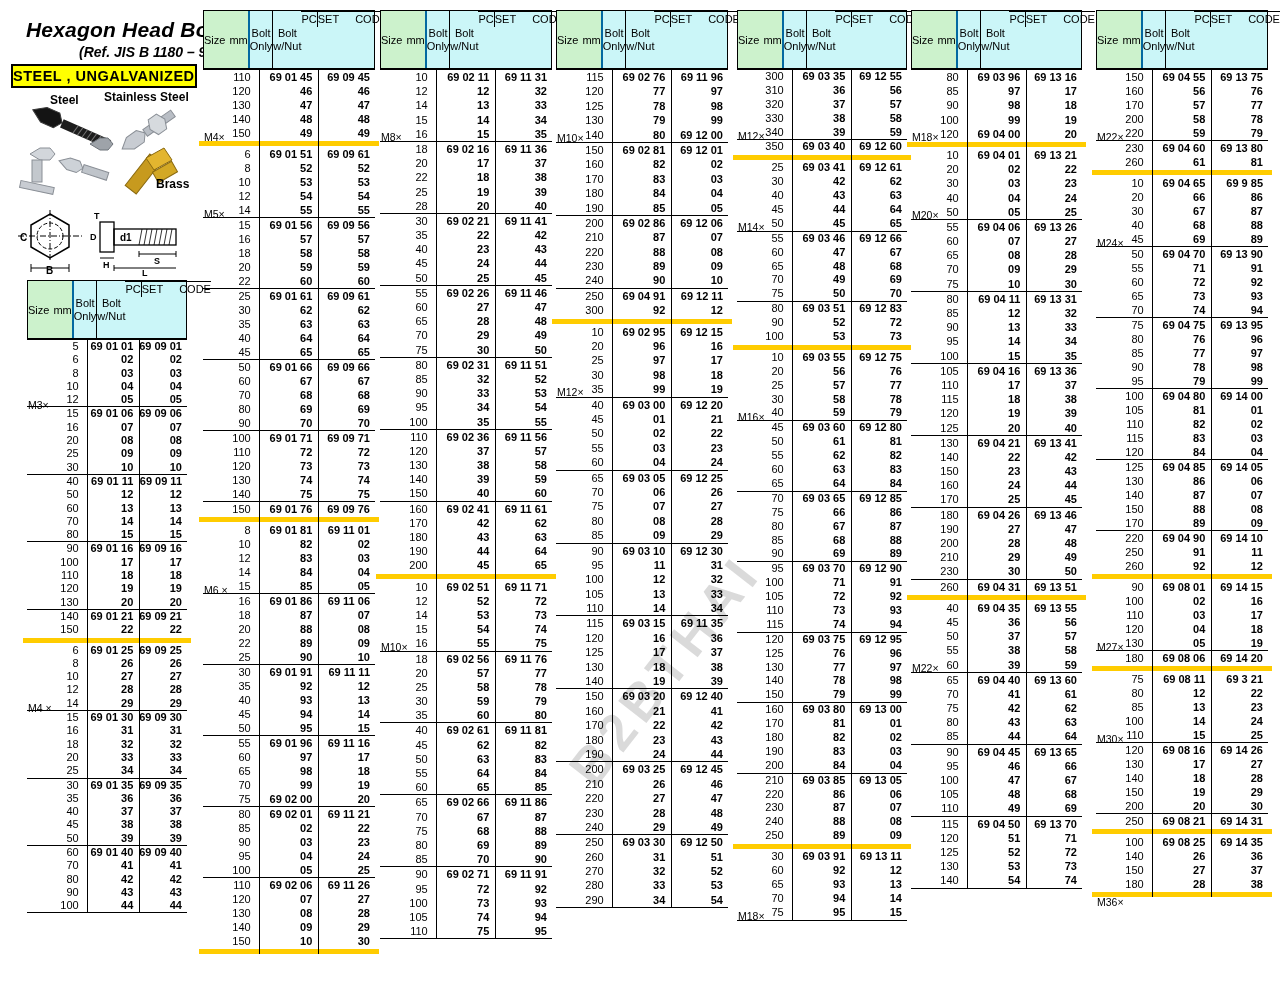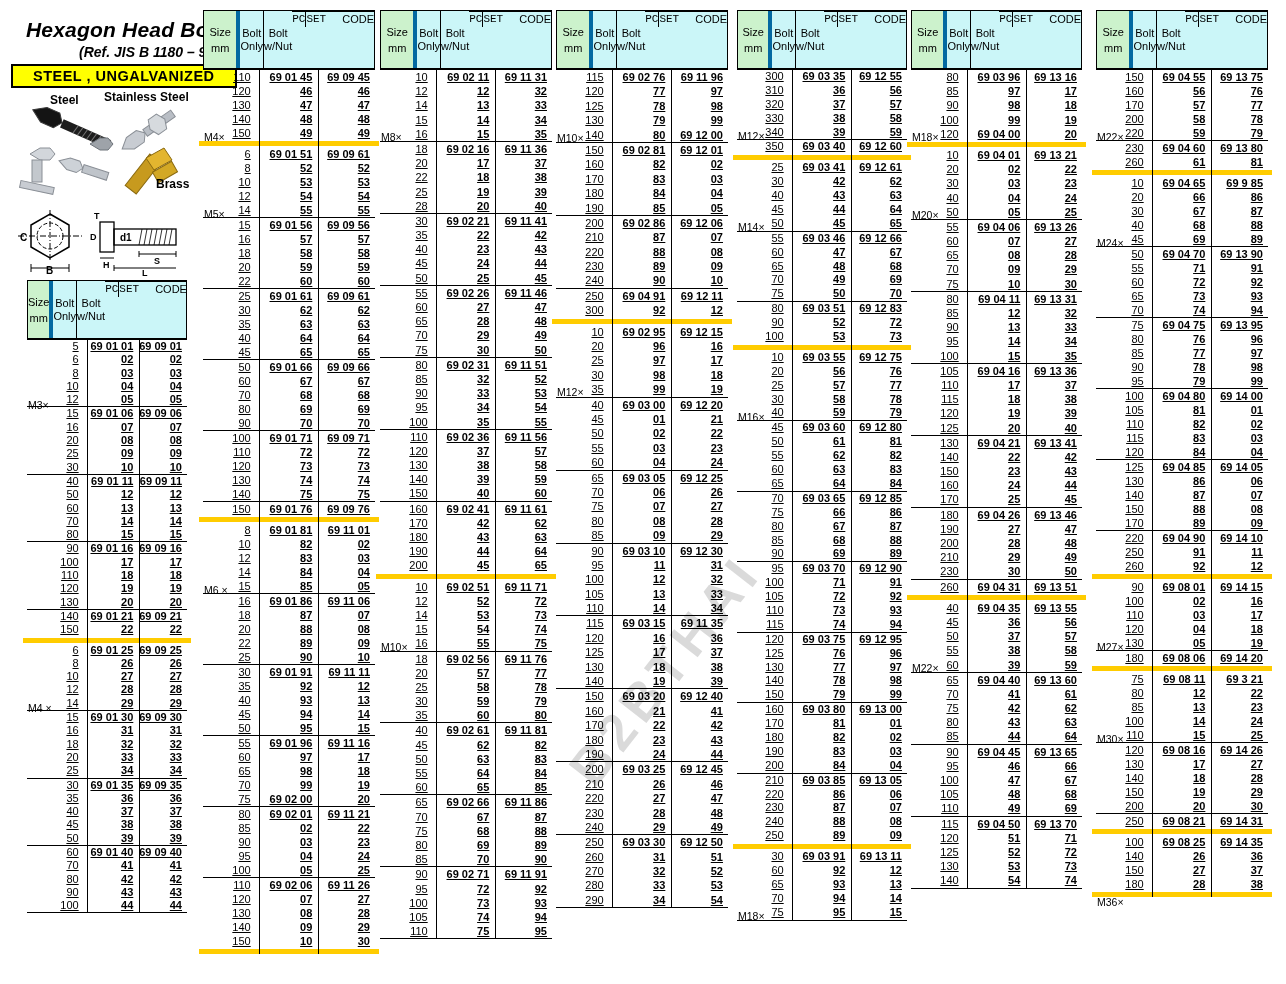--- a/index.html
+++ b/index.html
@@ -2,39 +2,39 @@
 <html><head>
 <meta charset="utf-8">
 <style>
   html,body{margin:0;padding:0;}
   body{width:1286px;height:984px;overflow:hidden;background:#fff;font-family:"Liberation Sans",sans-serif;color:#000;}
   #page{position:relative;width:1286px;height:984px;background:#fff;}
 
   
   #title{position:absolute;left:26px;top:18px;font-size:21px;font-weight:bold;font-style:italic;letter-spacing:0.2px;}
   #subtitle{position:absolute;left:46px;top:44px;font-size:14px;font-weight:bold;font-style:italic;margin-left:33px;}
-  #badge{position:absolute;left:11px;top:64px;background:#ffff00;border:2px solid #000;font-size:14.5px;font-weight:bold;padding:2px 20px;letter-spacing:0.5px;}
+  #badge{position:absolute;left:11px;top:64px;background:#ffff00;border:2px solid #000;font-size:14.5px;font-weight:bold;padding:2px 0;letter-spacing:0.5px;}
   #photos{position:absolute;left:8px;top:92px;}
   #diagram{position:absolute;left:8px;top:210px;}
   #watermark{position:absolute;left:505px;top:540px;width:320px;height:260px;display:flex;align-items:center;justify-content:center;
     transform:rotate(-52deg);font-size:52px;font-weight:bold;color:#bdbdbd;opacity:0.55;letter-spacing:7px;pointer-events:none;}
 
   
   .btable{position:absolute;width:172px;font-size:11px;}
   .thead{display:flex;border:1px solid #000;border-bottom:2px solid #000;background:#cbf6f8;height:60px;box-sizing:border-box;}
-  .hsize{width:var(--c1);background:#ccf2cc;border-right:4px solid #0369a1;box-sizing:border-box;display:flex;flex-direction:column;justify-content:center;align-items:center;gap:4px;font-size:11px;}
+  .hsize{width:var(--c1);background:#ccf2cc;border-right:2px solid #0369a1;box-sizing:border-box;display:flex;flex-direction:row;justify-content:center;align-items:center;gap:4px;font-size:11px;}
   .hr{flex:1;display:flex;}
   .hr1{flex:1;display:flex;}
   .hr1 .hc{flex:1;display:flex;align-items:center;justify-content:center;text-align:center;line-height:1.15;font-size:11px;}
   .hr2{height:15px;display:flex;border-top:1px solid #000;}
-  .hr2 .hc{flex:1;text-align:center;line-height:14px;font-size:11px;font-family:Liberation Mono, monospace;}
+  .hr2 .hc{flex:1;text-align:center;line-height:14px;font-size:11px;}
   .hcl{border-left:1px solid #000;}
   .hr3{height:15px;border-top:1px solid #000;text-align:center;line-height:14px;font-size:11px;padding-left:16px;}
 
-  .tbody{position:relative;text-decoration:underline;}
+  .tbody{position:relative;}
   .vl{position:absolute;width:1px;background:#000;top:0;bottom:0;}
   .vl1{left:var(--c1);}
   .vl2{left:calc(var(--c1) + var(--c2) + 1px);}
   .trow{display:flex;height:var(--rh);line-height:var(--rh);position:relative;}
   .m{position:absolute;left:1px;font-size:10.5px;margin-top:32px;}
   .sz{width:var(--c1);text-align:right;padding-right:8px;box-sizing:border-box;}
   .pc{width:calc(var(--c2) + 1px);text-align:right;padding-right:5px;box-sizing:border-box;font-weight:bold;}
   .st{width:var(--c3);text-align:right;padding-right:5px;box-sizing:border-box;font-weight:bold;}
   .sep{height:1px;background:#000;}
   .ysep{height:5px;background:#fc0;margin:1px -4px;}

